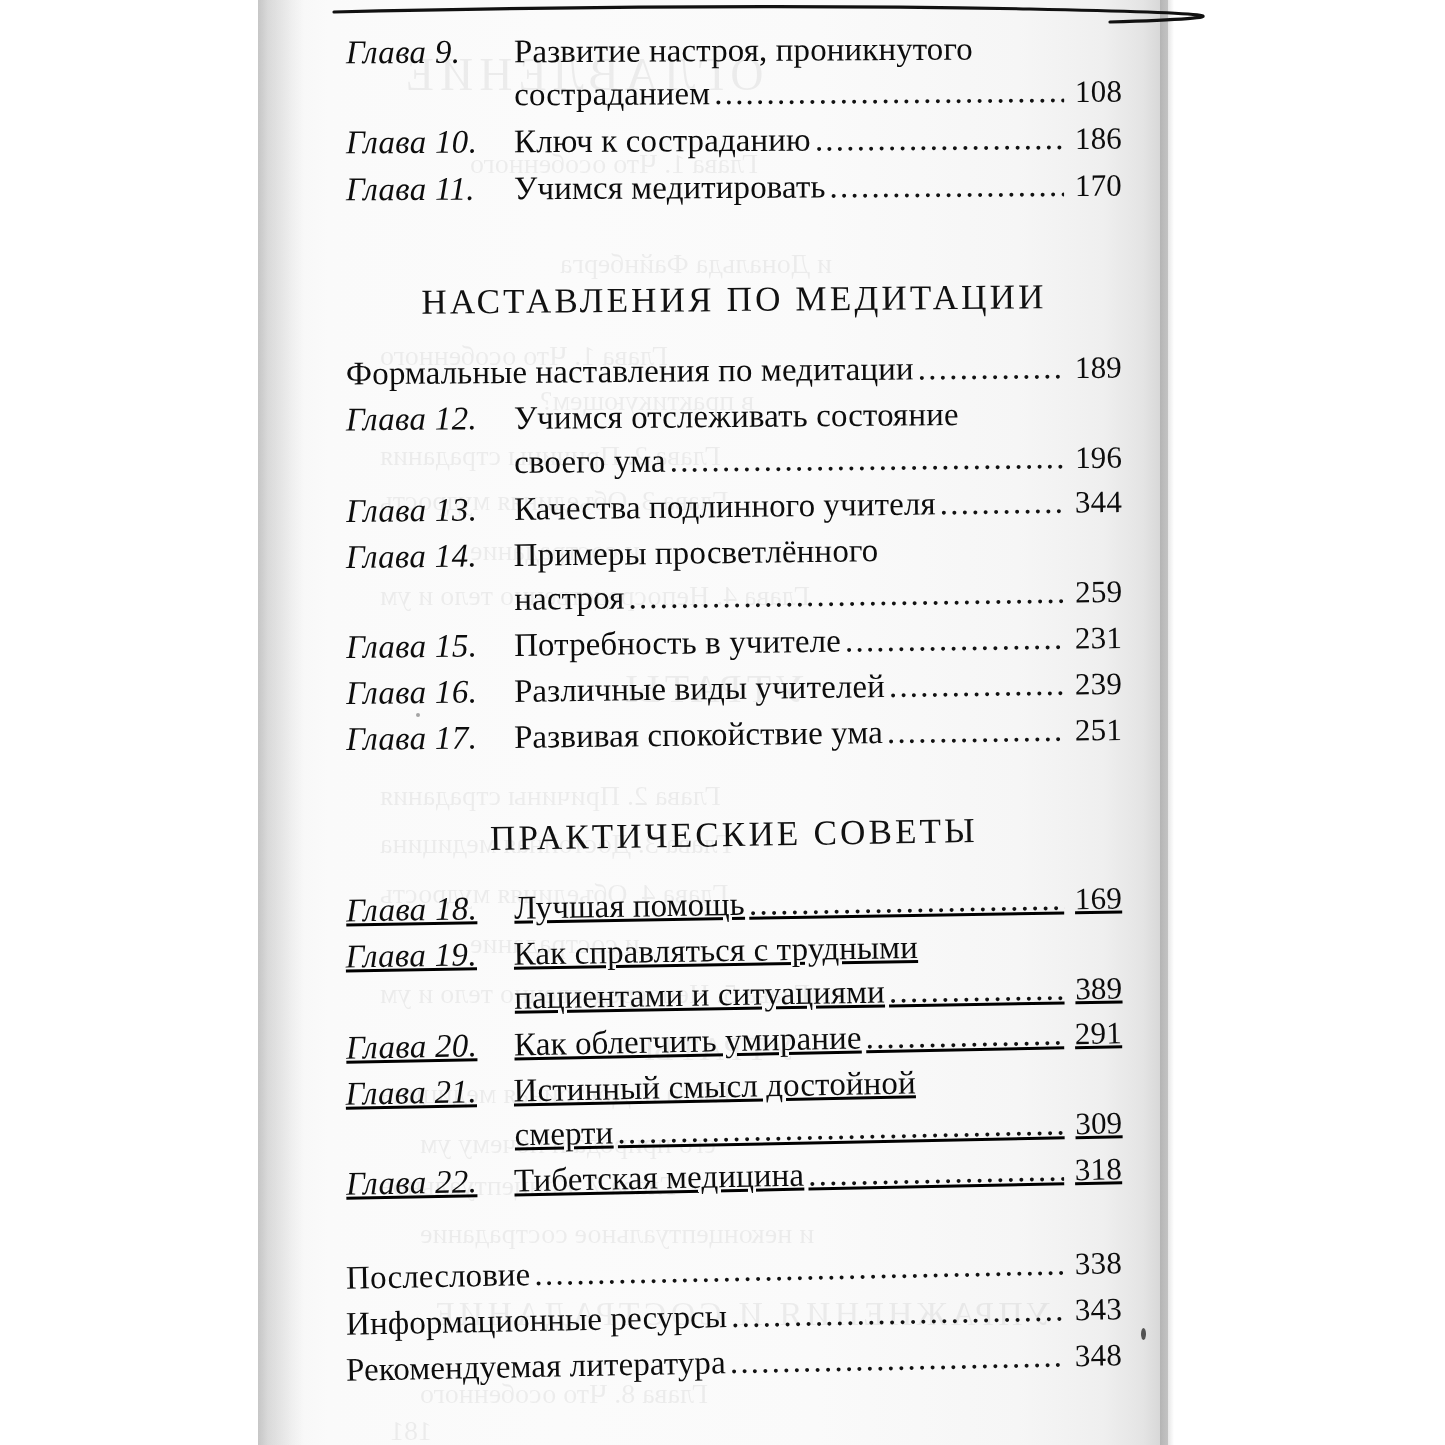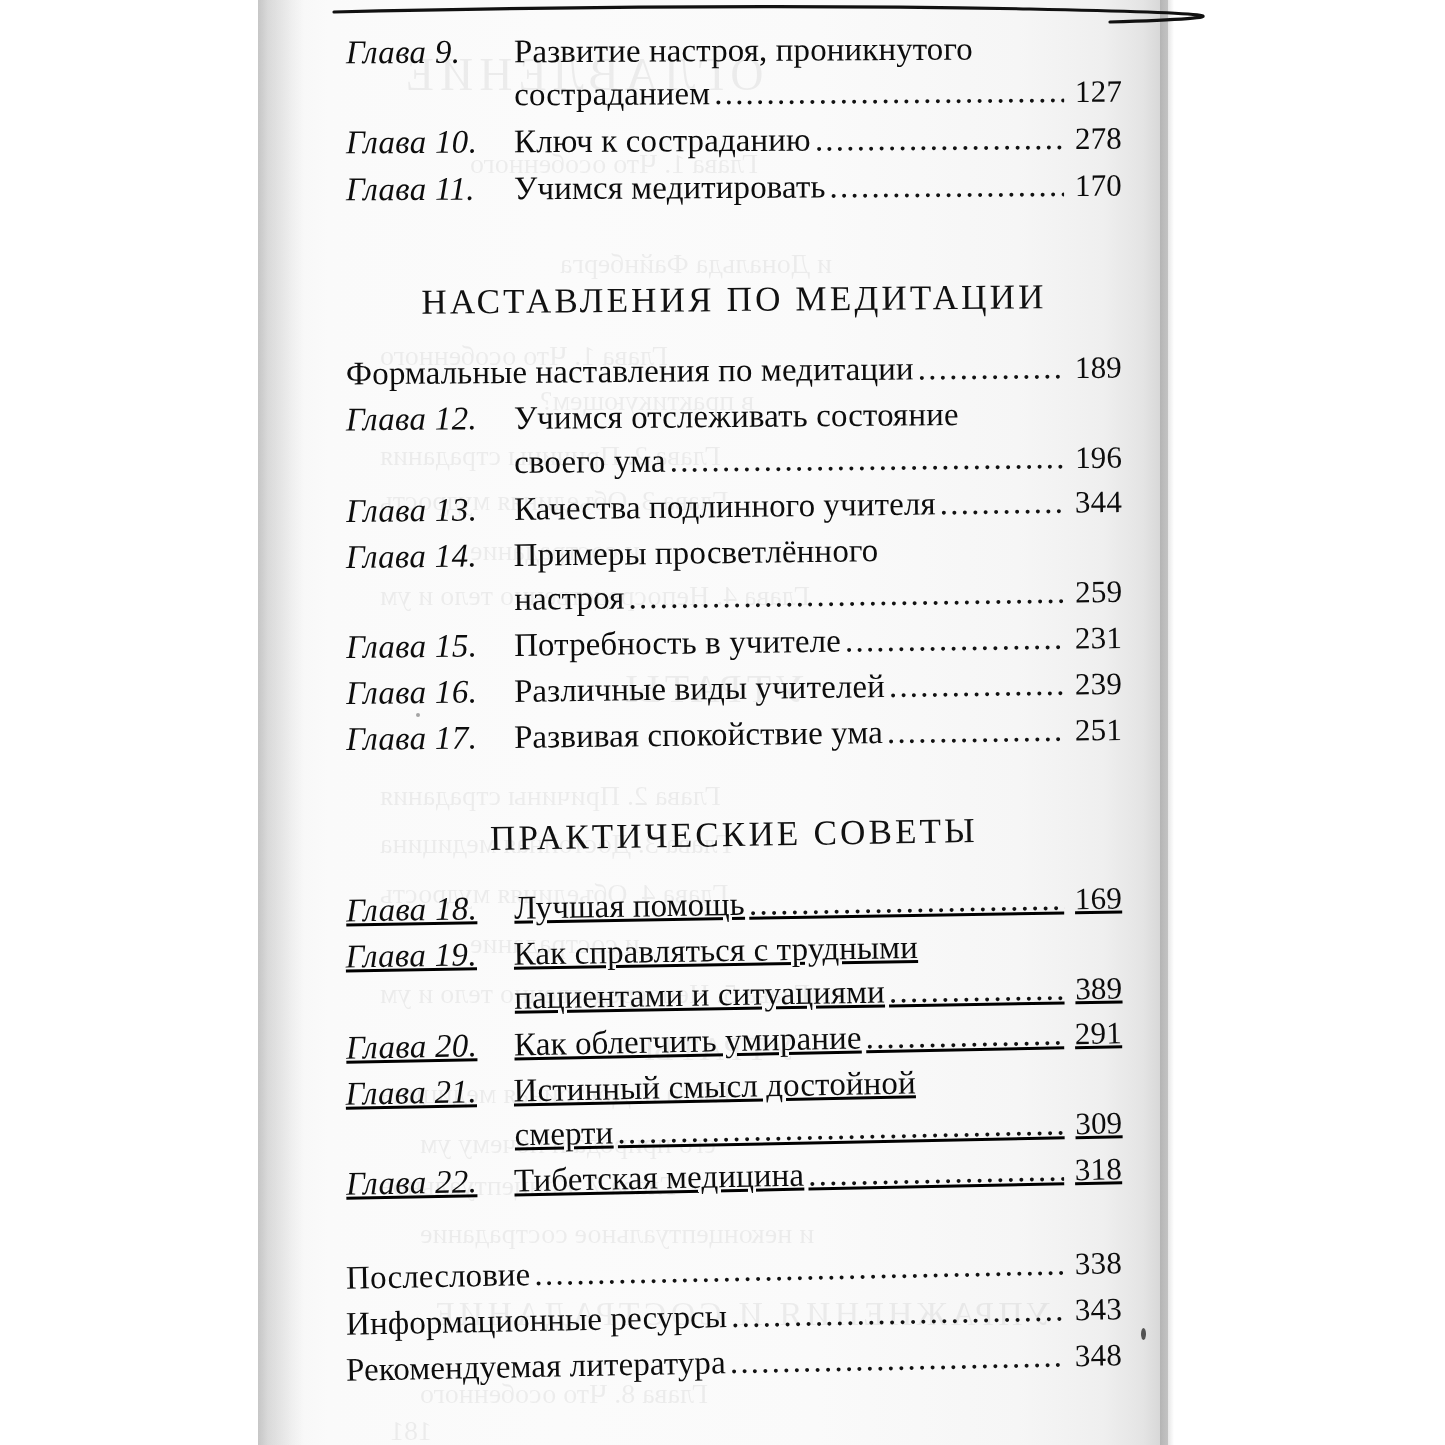--- a/index.html
+++ b/index.html
@@ -213,32 +213,32 @@
           <span class="title-cell">
             <span class="title-txt">Развитие настроя, проникнутого</span>
           </span>
         </div>
         <div class="row cont" style="margin-top:6px;">
           <span class="chap-label"></span>
           <span class="title-cell">
             <span class="title-txt">состраданием</span>
             <span class="dots">........................................................................................................................</span>
           </span>
-          <span class="pnum">127</span>
+          <span class="pnum">108</span>
         </div>
       </div>
 
       <div class="entry warp1" style="margin-top:10px;">
         <div class="row">
           <span class="chap-label">Глава 10.</span>
           <span class="title-cell">
             <span class="title-txt">Ключ к состраданию</span>
             <span class="dots">........................................................................................................................</span>
           </span>
-          <span class="pnum">278</span>
+          <span class="pnum">186</span>
         </div>
       </div>
 
       <div class="entry warp1" style="margin-top:10px;">
         <div class="row">
           <span class="chap-label">Глава 11.</span>
           <span class="title-cell">
             <span class="title-txt">Учимся медитировать</span>
             <span class="dots">........................................................................................................................</span>
           </span>

